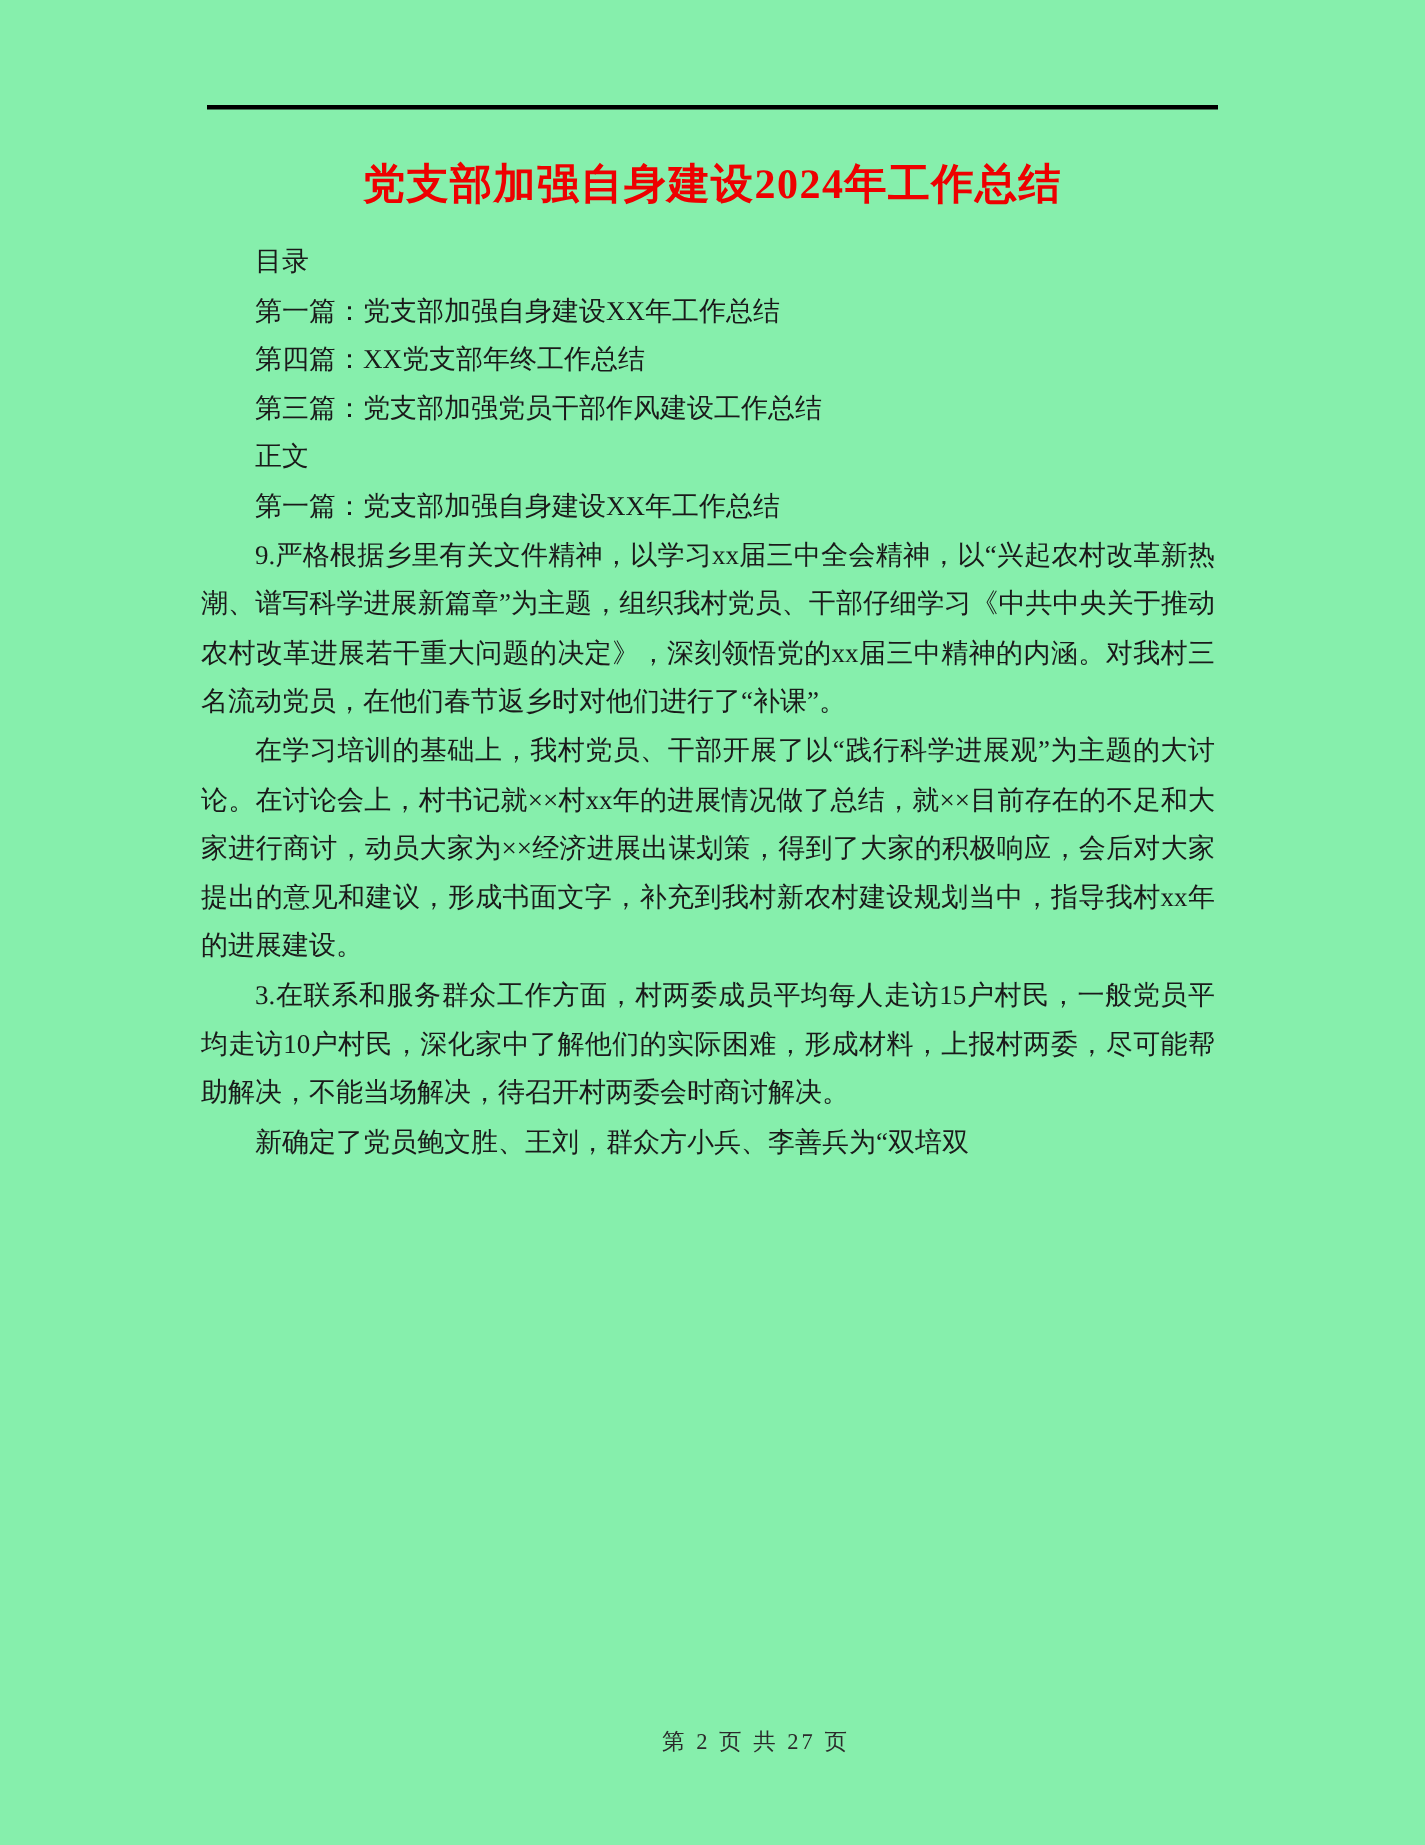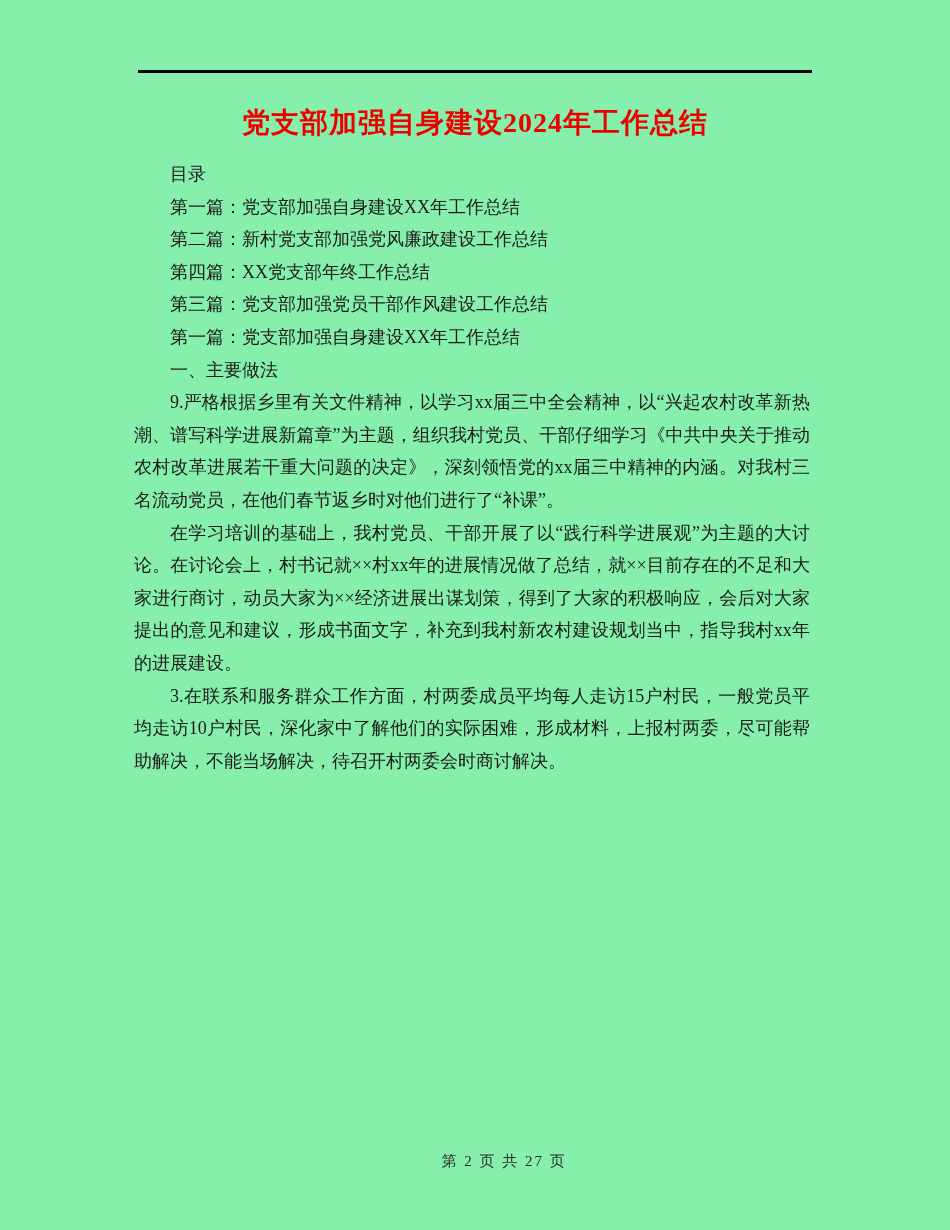--- a/index.html
+++ b/index.html
@@ -66,24 +66,24 @@
 <body>
 
 <div class="page">
   <div class="header-rule"></div>
 
   <h1 class="doc-title">党支部加强自身建设2024年工作总结</h1>
 
   <div class="doc-body">
     <p>目录</p>
     <p>第一篇：党支部加强自身建设XX年工作总结</p>
-    <p>第二篇：新村党支部加强党风廉政建设工作总结</p>
     <p>第四篇：XX党支部年终工作总结</p>
     <p>第三篇：党支部加强党员干部作风建设工作总结</p>
+    <p>正文</p>
     <p>第一篇：党支部加强自身建设XX年工作总结</p>
-    <p>一、主要做法</p>
     <p>9.严格根据乡里有关文件精神，以学习xx届三中全会精神，以“兴起农村改革新热潮、谱写科学进展新篇章”为主题，组织我村党员、干部仔细学习《中共中央关于推动农村改革进展若干重大问题的决定》，深刻领悟党的xx届三中精神的内涵。对我村三名流动党员，在他们春节返乡时对他们进行了“补课”。</p>
     <p>在学习培训的基础上，我村党员、干部开展了以“践行科学进展观”为主题的大讨论。在讨论会上，村书记就××村xx年的进展情况做了总结，就××目前存在的不足和大家进行商讨，动员大家为××经济进展出谋划策，得到了大家的积极响应，会后对大家提出的意见和建议，形成书面文字，补充到我村新农村建设规划当中，指导我村xx年的进展建设。</p>
     <p>3.在联系和服务群众工作方面，村两委成员平均每人走访15户村民，一般党员平均走访10户村民，深化家中了解他们的实际困难，形成材料，上报村两委，尽可能帮助解决，不能当场解决，待召开村两委会时商讨解决。</p>
+    <p>新确定了党员鲍文胜、王刘，群众方小兵、李善兵为“双培双</p>
   </div>
 
   <div class="page-footer">第 2 页 共 27 页</div>
 </div>
 
 </body></html>

